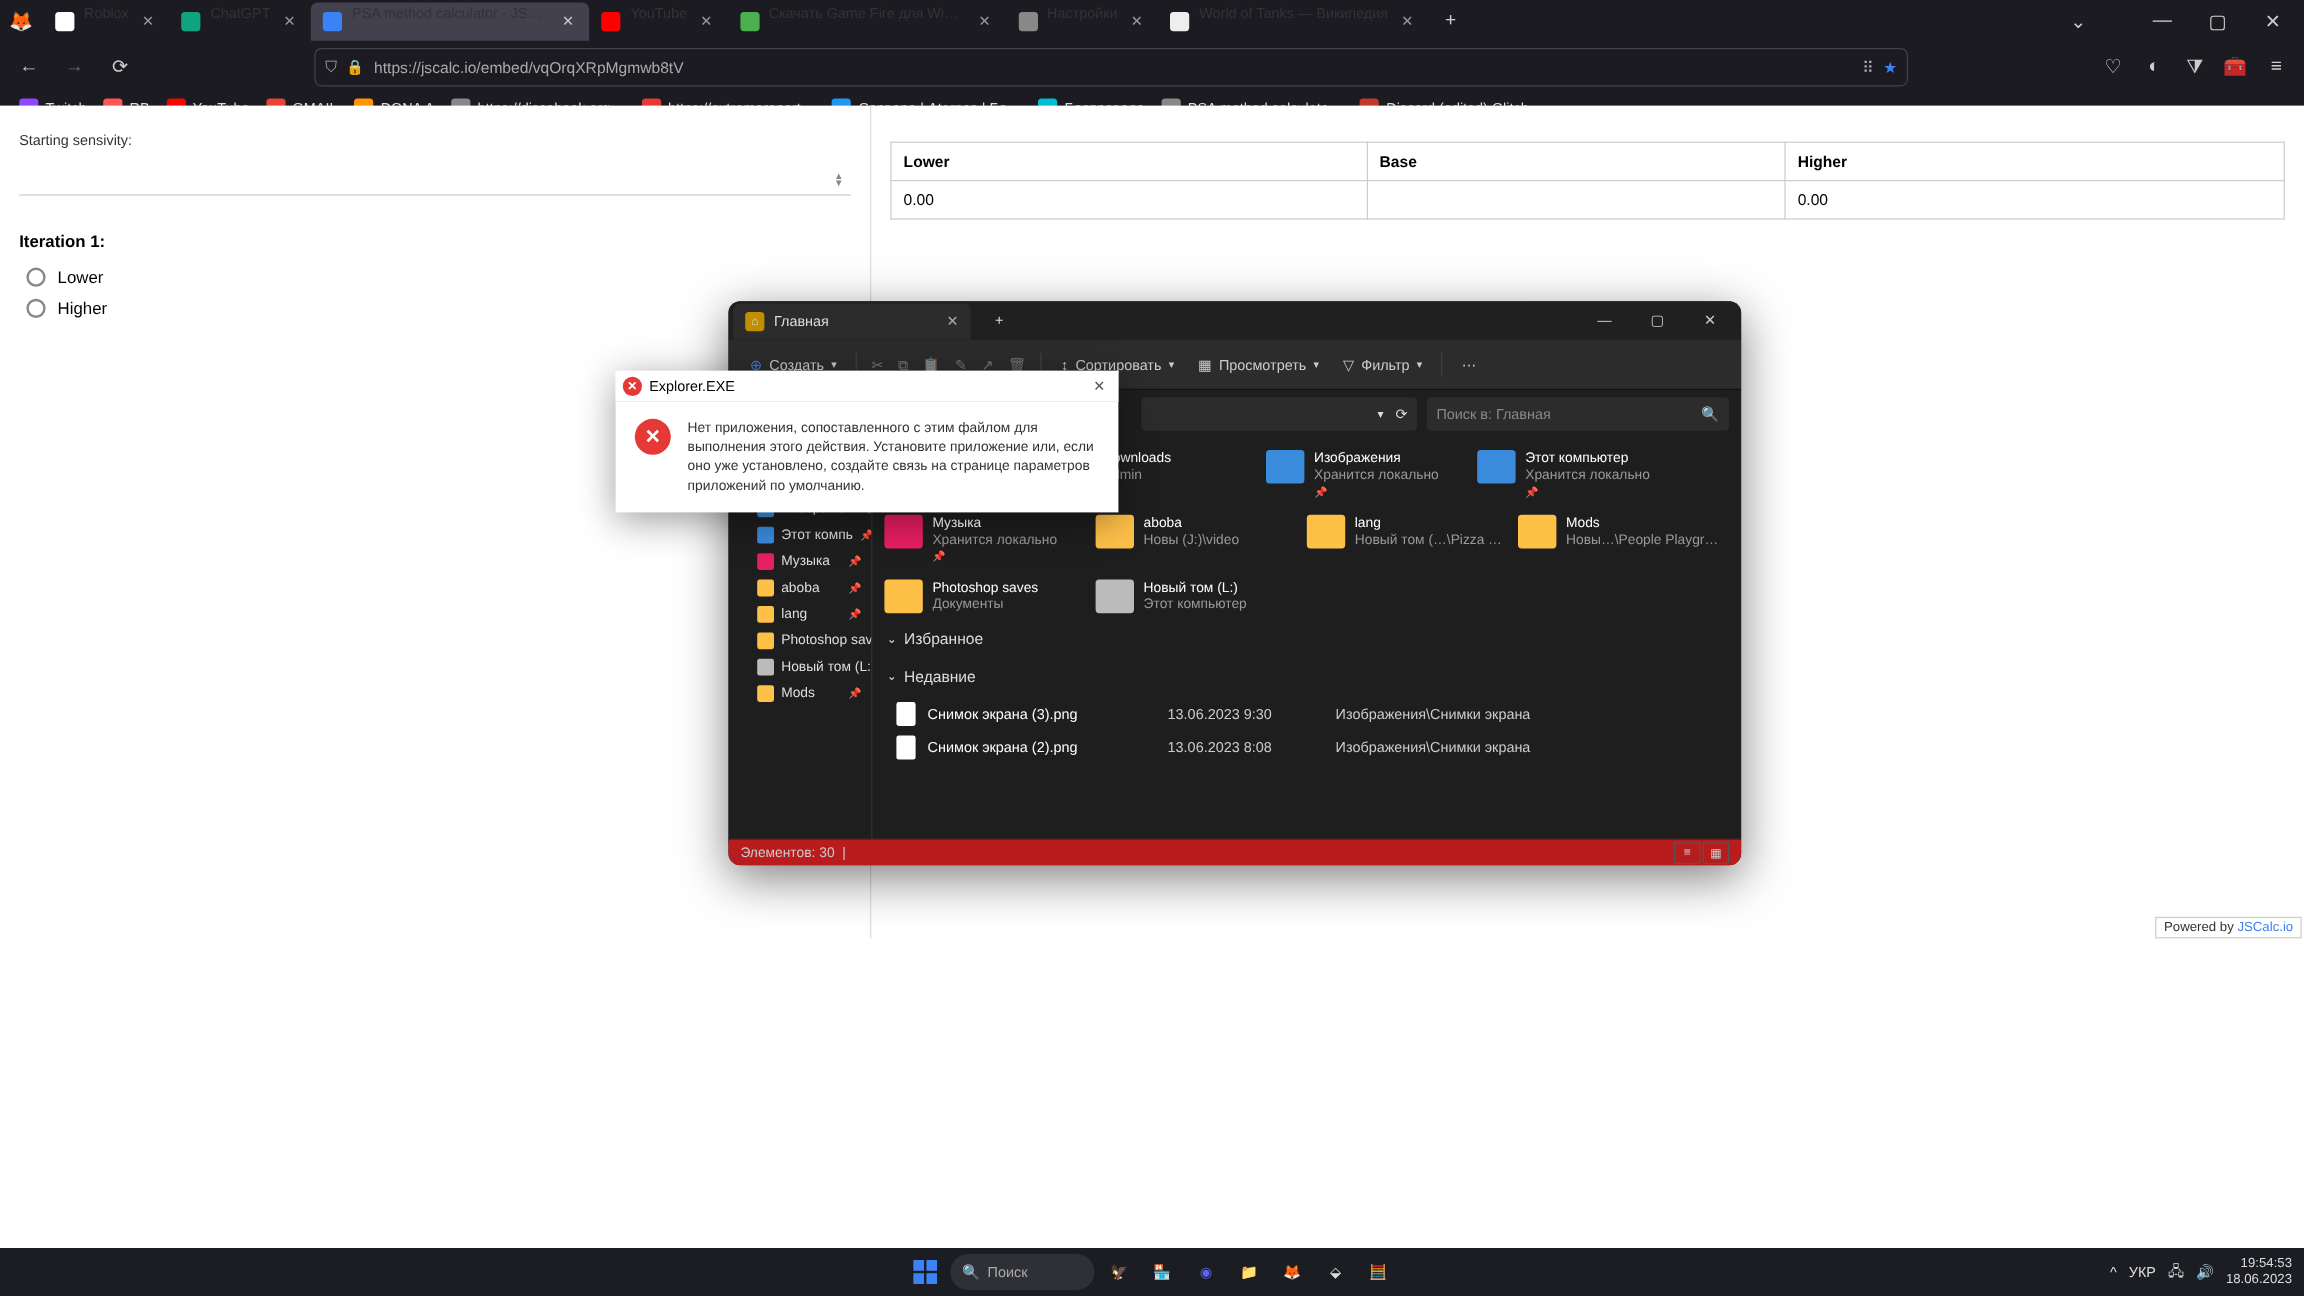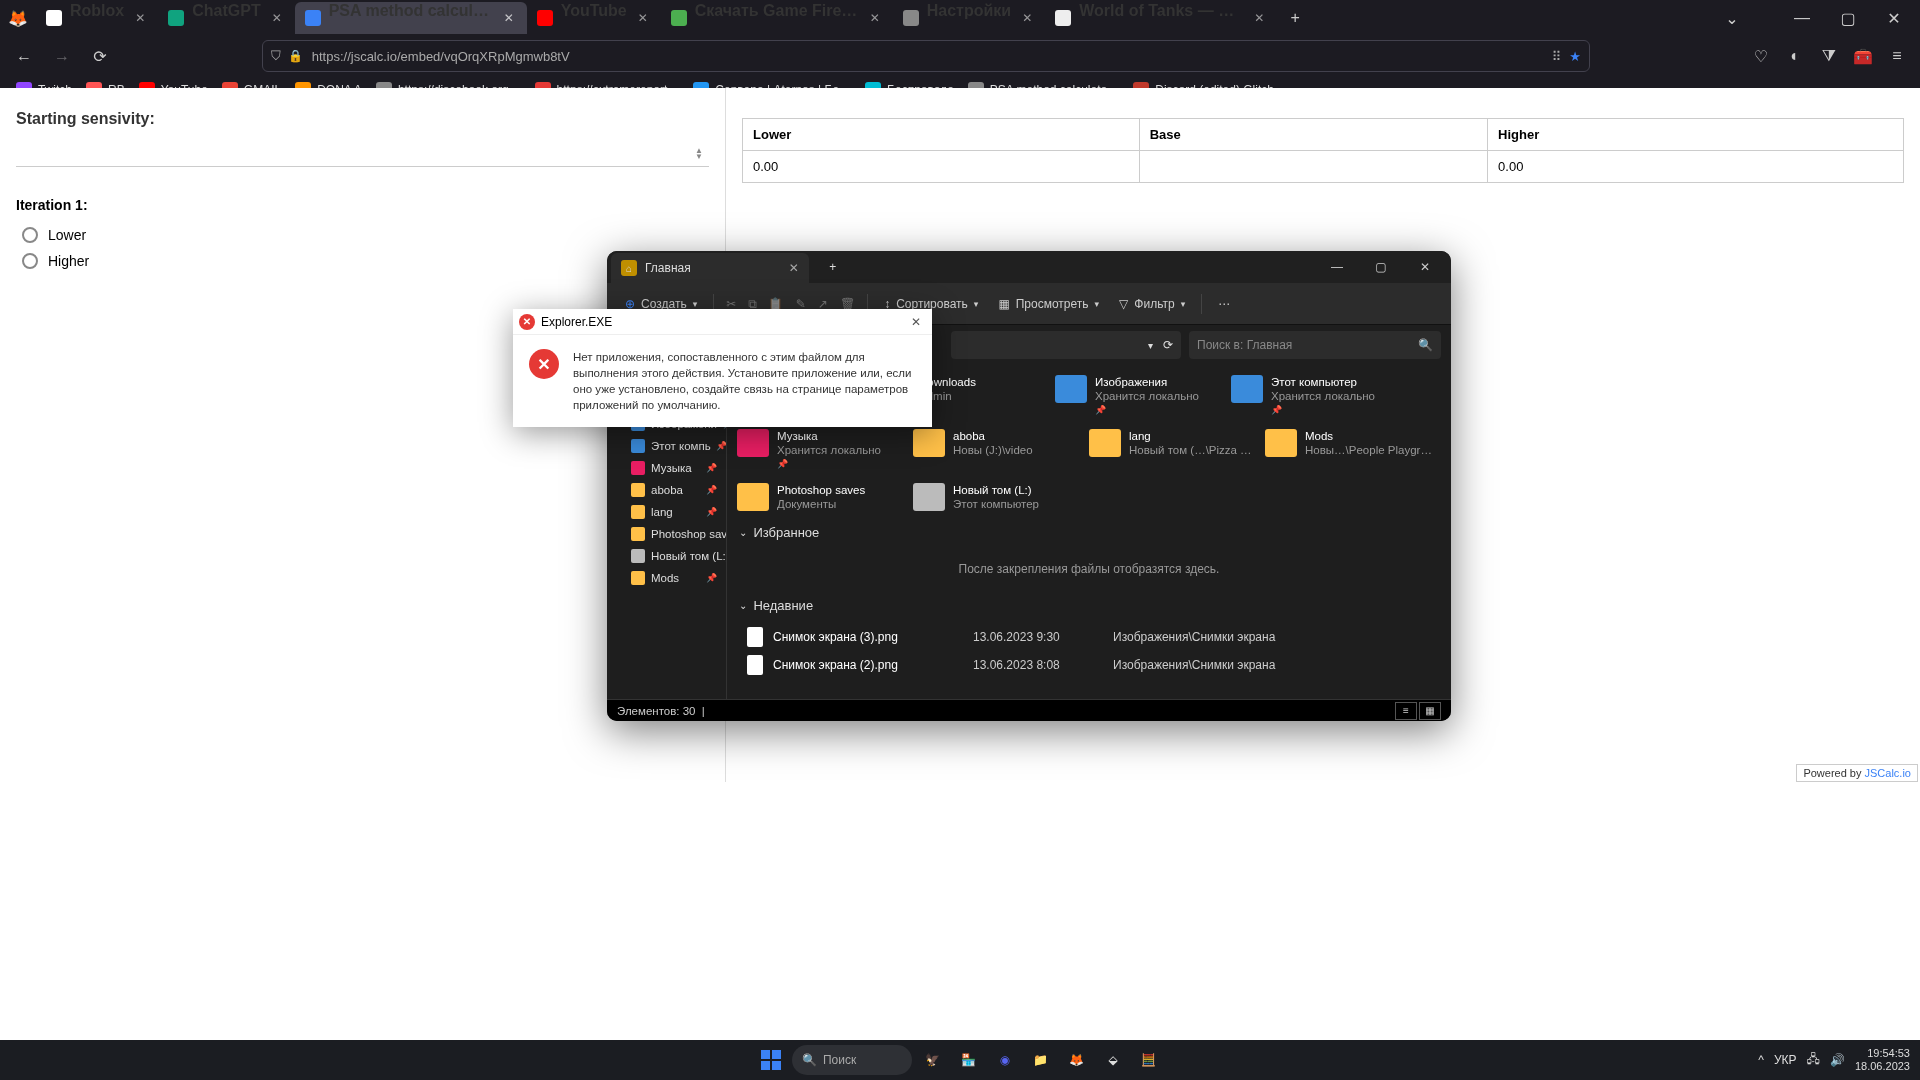--- a/index.html
+++ b/index.html
@@ -26,21 +26,21 @@
 .toolbar-right{display:flex;align-items:center;gap:4px;color:#ccc}
 .toolbar-right span{width:30px;height:30px;display:flex;align-items:center;justify-content:center}
 .bookbar{height:28px;display:flex;align-items:center;padding:0 10px;gap:2px;font-size:12px;background:#1c1b22}
 .bmk{display:flex;align-items:center;gap:6px;color:#ddd;padding:3px 6px;border-radius:4px}
 .bmk .ic{width:16px;height:16px;border-radius:3px;display:flex;align-items:center;justify-content:center;font-size:10px}
 
 
 .page{position:absolute;top:88px;left:0;right:0;height:694px;background:#fff;display:flex}
 .pleft{width:726px;padding:22px 16px;border-right:1px solid #ddd}
 .pright{flex:1;padding:22px 16px}
-.label{font-size:16px;font-weight:700;color:#333;margin-bottom:14px}
+.label{font-size:12px;font-weight:400;color:#333;margin-bottom:14px}
 .inputrow{display:flex;align-items:center;border-bottom:1px solid #ccc;padding:4px 0;margin-bottom:30px}
 .inputrow input{flex:1;border:none;outline:none;font-size:14px;background:transparent}
 .spinner{width:14px;display:flex;flex-direction:column;font-size:8px;color:#888;line-height:6px}
 .iteration{font-size:14px;font-weight:600;margin-bottom:14px}
 .radio{display:flex;align-items:center;gap:10px;font-size:14px;margin-bottom:10px;padding-left:6px}
 .radio .circ{width:16px;height:16px;border:2px solid #888;border-radius:50%}
 .stable{width:100%;border-collapse:collapse;font-size:13px;margin-top:8px}
 .stable th,.stable td{border:1px solid #ccc;padding:8px 10px;text-align:left}
 .stable th{font-weight:600}
 .powered{position:absolute;bottom:0;right:2px;background:#fff;border:1px solid #ccc;padding:2px 6px;font-size:11px;color:#333}
@@ -73,21 +73,21 @@
 .tile .tsub{color:#999;white-space:nowrap;overflow:hidden;text-overflow:ellipsis}
 .tile .tpin{font-size:9px;color:#888}
 .ex-section{display:flex;align-items:center;gap:6px;padding:8px 12px;font-size:13px;color:#ddd}
 .ex-empty{text-align:center;color:#999;font-size:12px;padding:14px}
 .ex-recent{padding:2px 12px}
 .ex-recent-row{display:flex;align-items:center;gap:10px;padding:4px 8px;font-size:12px}
 .ex-recent-row .ric{width:16px;height:20px;background:#fff;border-radius:2px;flex-shrink:0}
 .ex-recent-row .rname{width:190px;color:#fff;white-space:nowrap;overflow:hidden;text-overflow:ellipsis}
 .ex-recent-row .rdate{width:130px;color:#ccc}
 .ex-recent-row .rpath{flex:1;color:#ccc;white-space:nowrap;overflow:hidden;text-overflow:ellipsis}
-.ex-status{position:absolute;bottom:0;left:0;right:0;height:22px;background:#000000;border-top:1px solid #333;display:flex;align-items:center;padding:0 10px;font-size:11.5px;color:#ccc;justify-content:space-between}
+.ex-status{position:absolute;bottom:0;left:0;right:0;height:22px;background:#b91c1c;border-top:1px solid #333;display:flex;align-items:center;padding:0 10px;font-size:11.5px;color:#ccc;justify-content:space-between}
 .ex-viewbtns{display:flex;gap:2px}
 .ex-viewbtns span{width:22px;height:18px;border:1px solid #555;display:flex;align-items:center;justify-content:center;font-size:10px}
 
 
 .errdlg{position:absolute;left:513px;top:309px;width:419px;background:#fff;box-shadow:0 6px 30px rgba(0,0,0,.4);font-size:12px}
 .errdlg .ehdr{height:26px;background:#fff;display:flex;align-items:center;padding:0 6px;gap:6px;border-bottom:1px solid #eee}
 .errdlg .eicon{width:16px;height:16px;background:#e53935;border-radius:50%;color:#fff;display:flex;align-items:center;justify-content:center;font-size:10px;font-weight:700}
 .errdlg .eclose{margin-left:auto;width:20px;text-align:center;color:#555}
 .errdlg .ebody{display:flex;gap:14px;padding:14px 16px}
 .errdlg .ebig{width:30px;height:30px;background:#e53935;border-radius:50%;color:#fff;display:flex;align-items:center;justify-content:center;font-size:16px;font-weight:700;flex-shrink:0}
@@ -427,21 +427,20 @@
             <div class="tinfo">
               <div class="tname">Новый том (L:)</div>
               <div class="tsub">Этот компьютер</div>
             </div>
           </div>
         </div>
       <div class="ex-section">
           <span style="font-size:10px">⌄</span>
           <span>Избранное</span>
         </div>
-      <div class="ex-empty">После закрепления файлы отобразятся здесь.</div>
       <div class="ex-section">
           <span style="font-size:10px">⌄</span>
           <span>Недавние</span>
         </div>
       <div class="ex-recent" id="recent">
           <div class="ex-recent-row">
             <span class="ric"></span>
             <span class="rname">Снимок экрана (3).png</span>
             <span class="rdate">13.06.2023 9:30</span>
             <span class="rpath">Изображения\Снимки экрана</span>

